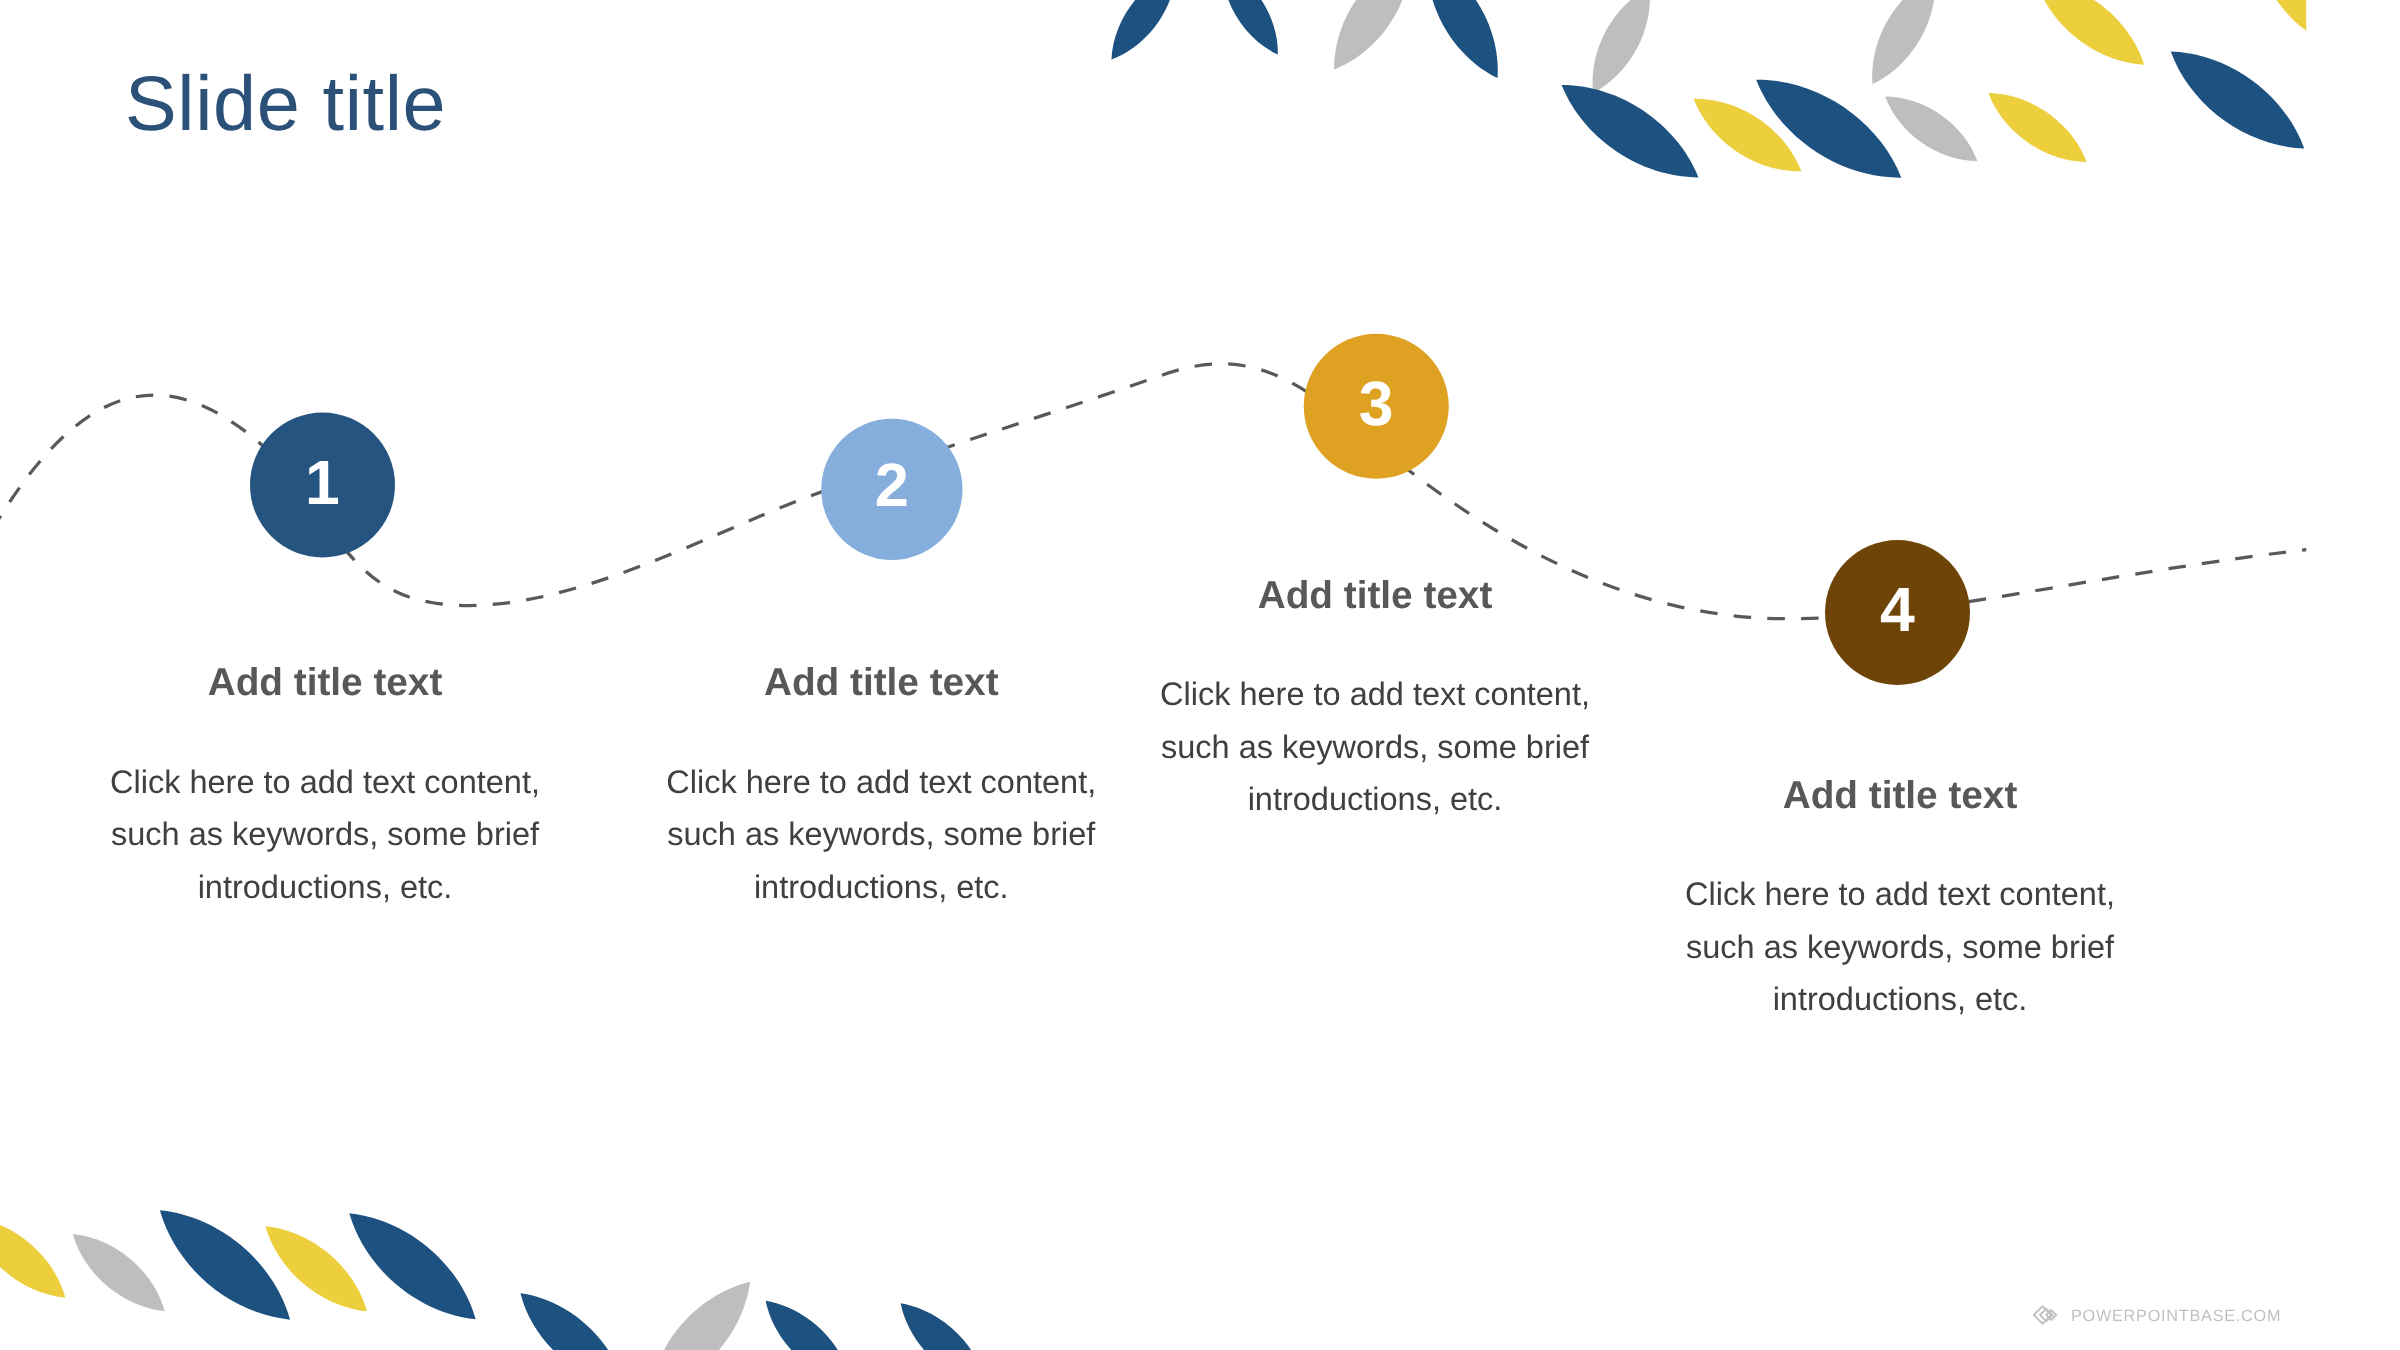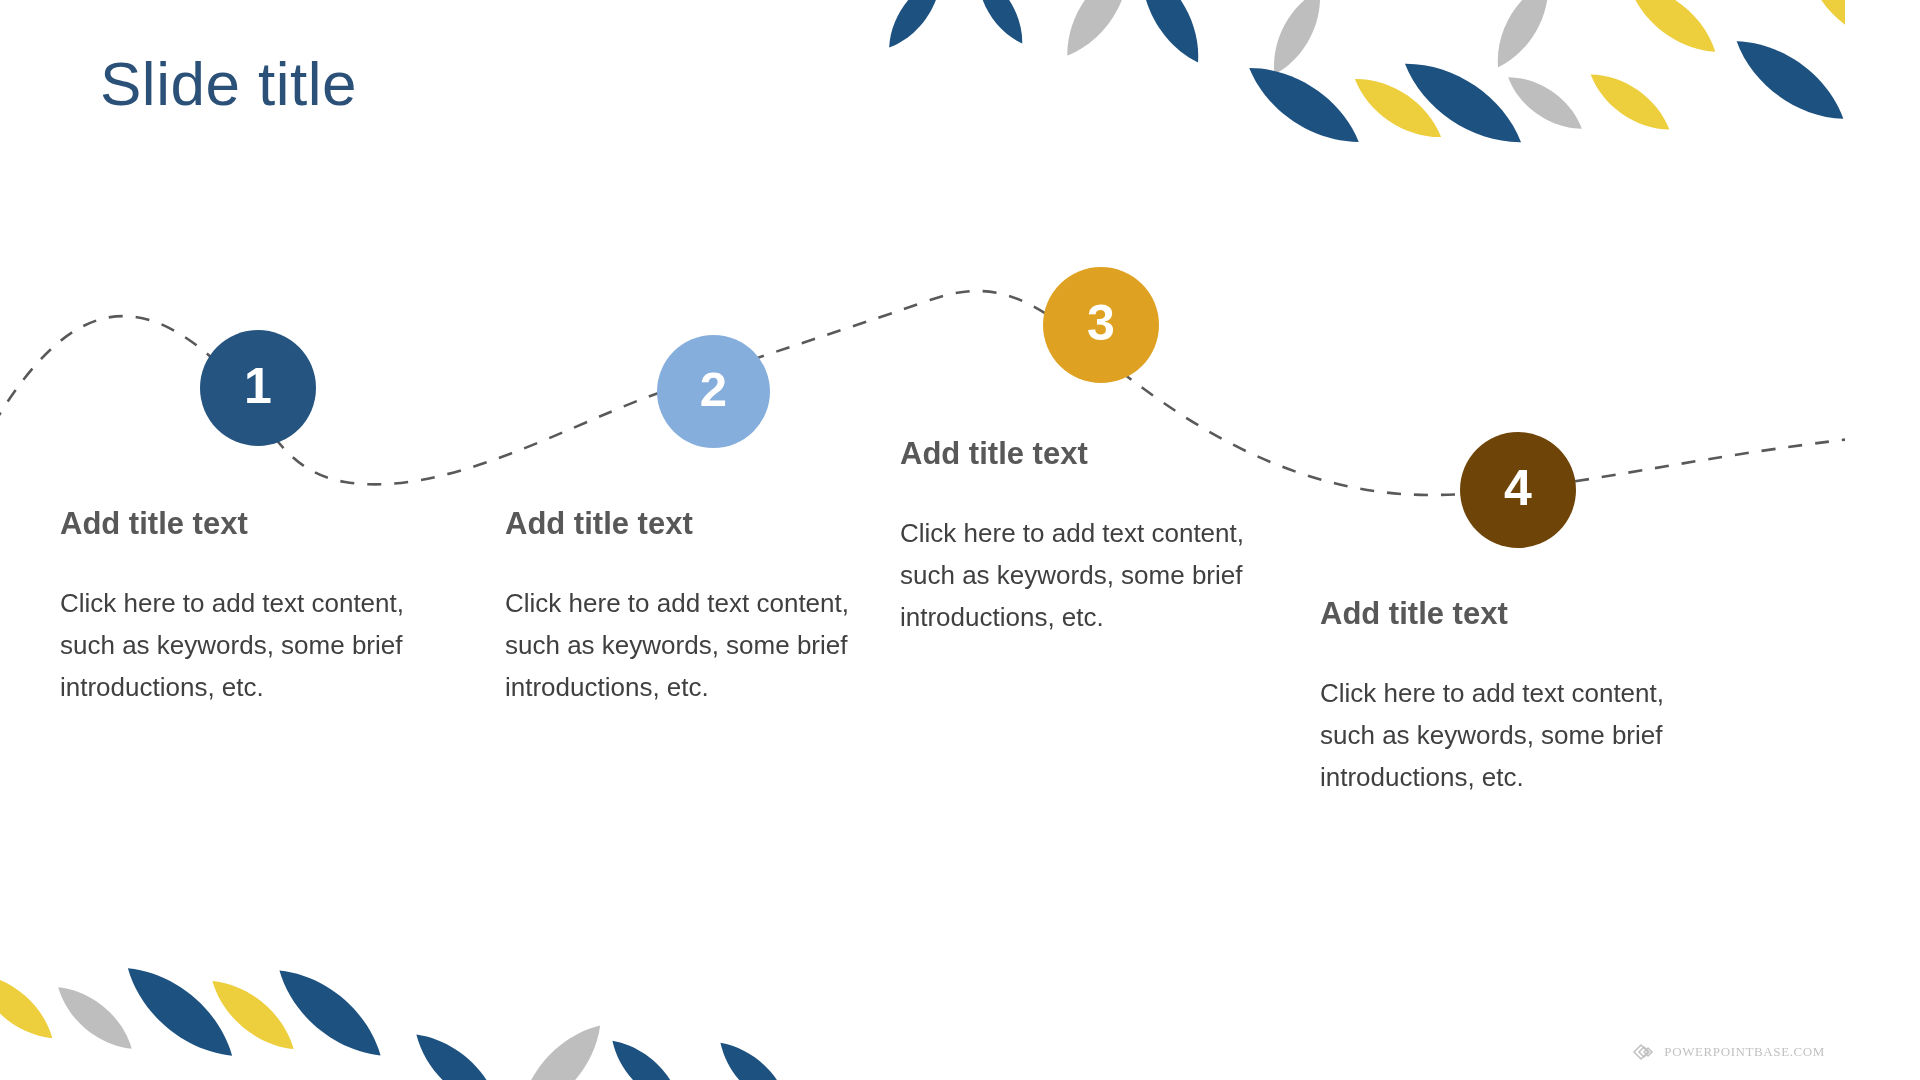--- a/index.html
+++ b/index.html
@@ -59,22 +59,23 @@
     line-height: 1;
     box-sizing: border-box;
   }
   .step-circle .num {
     display: block;
     transform: translateY(-2px);
   }
   
   .step-text {
     position: absolute;
-    text-align: left;
+    text-align: center;
     box-sizing: border-box;
+    margin-top: 22px;
   }
   .step-heading {
     font-size: 31px;
     font-weight: 700;
     color: #585858;
     margin: 0 0 40px 0;
     line-height: 1.2;
   }
   .step-body {
     font-size: 26px;
@@ -90,21 +91,21 @@
     bottom: 18px;
     display: flex;
     align-items: center;
     gap: 6px;
     opacity: 0.62;
   }
   #watermark .wm-text {
     font-size: 13px;
     letter-spacing: 0.6px;
     color: #9b9b9b;
-    font-family: Liberation Serif, serif;
+    font-family: Liberation Sans, sans-serif;
   }
 </style>
 </head>
 <body>
 
 <div id="slide" style="background: rgb(255, 255, 255);">
 
   <svg id="leaves-top" viewBox="0 0 1920 1080" aria-hidden="true">
       <path d="M 0,-44 C 17,-18.48 17,18.48 0,44 C -17,18.48 -17,-18.48 0,-44 Z" fill="#1D5180" transform="translate(915,12) rotate(36)"></path>
       <path d="M 0,-42 C 16,-17.64 16,17.64 0,42 C -16,17.64 -16,-17.64 0,-42 Z" fill="#1D5180" transform="translate(1000,8) rotate(-32)"></path>

